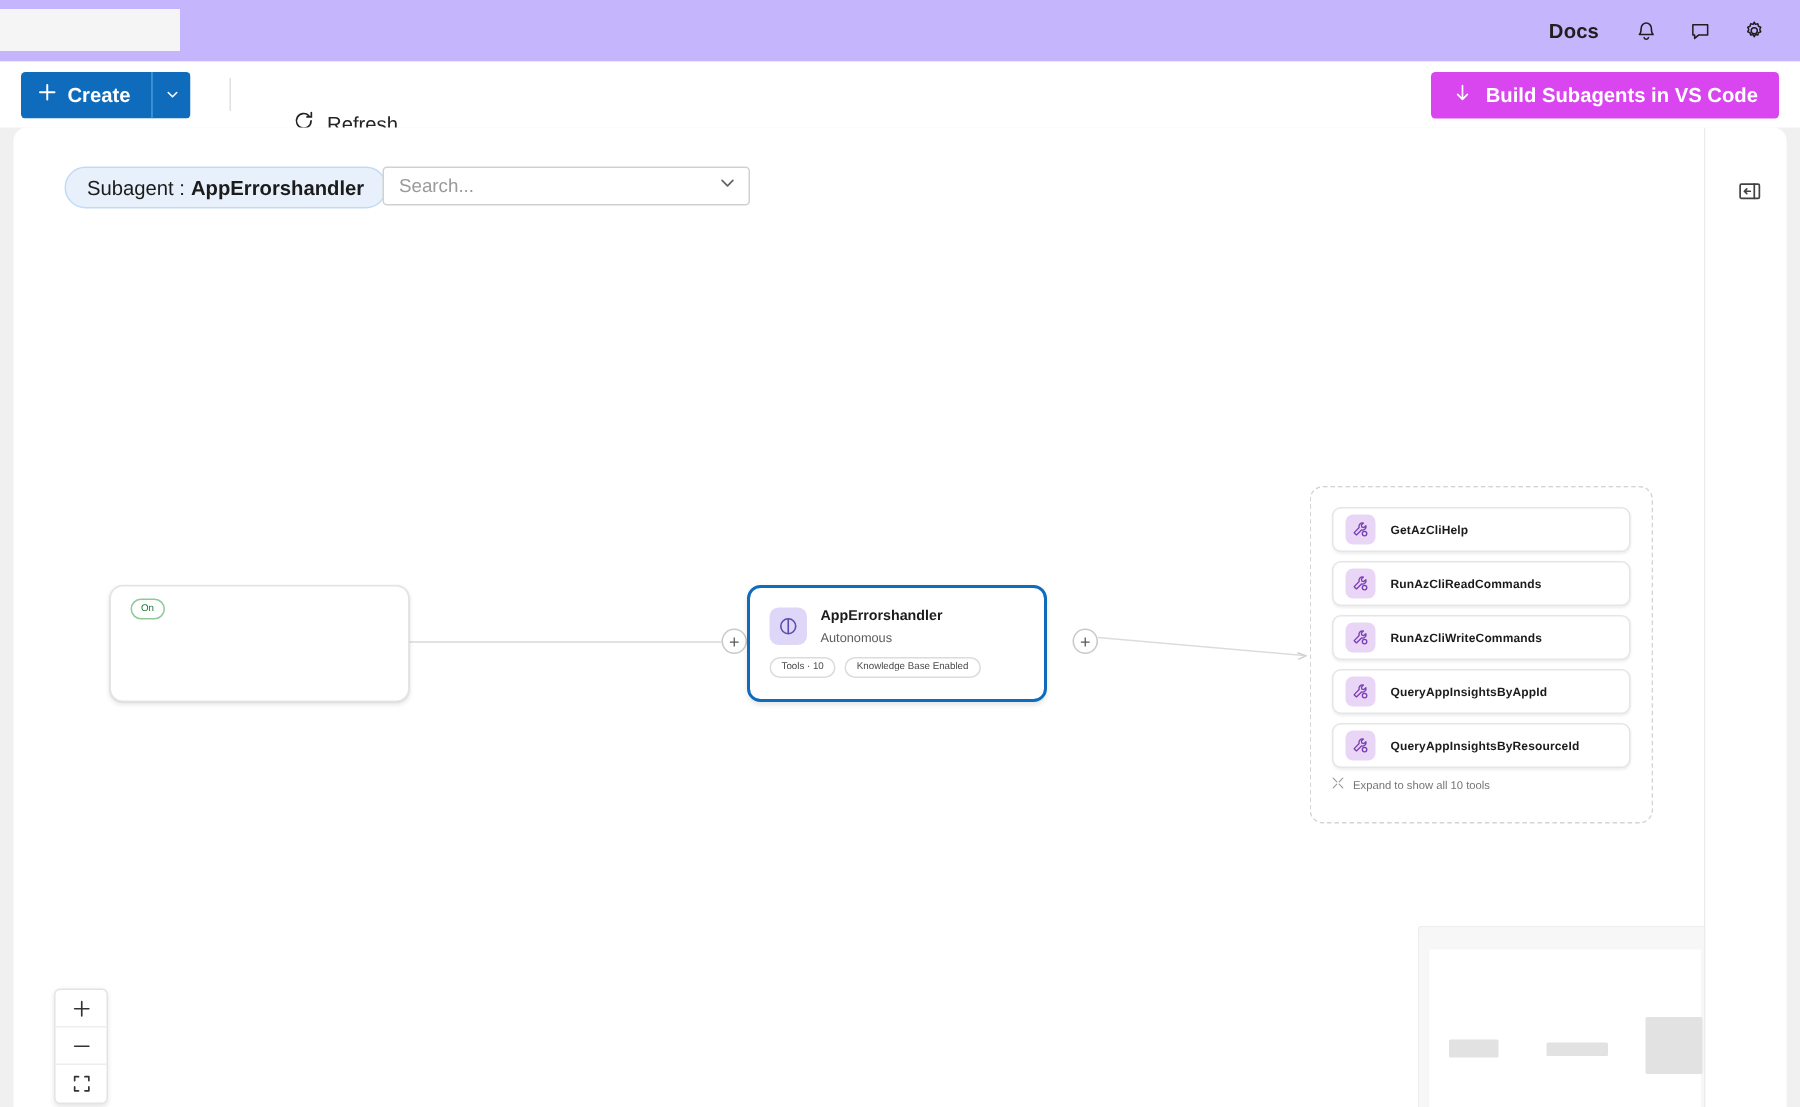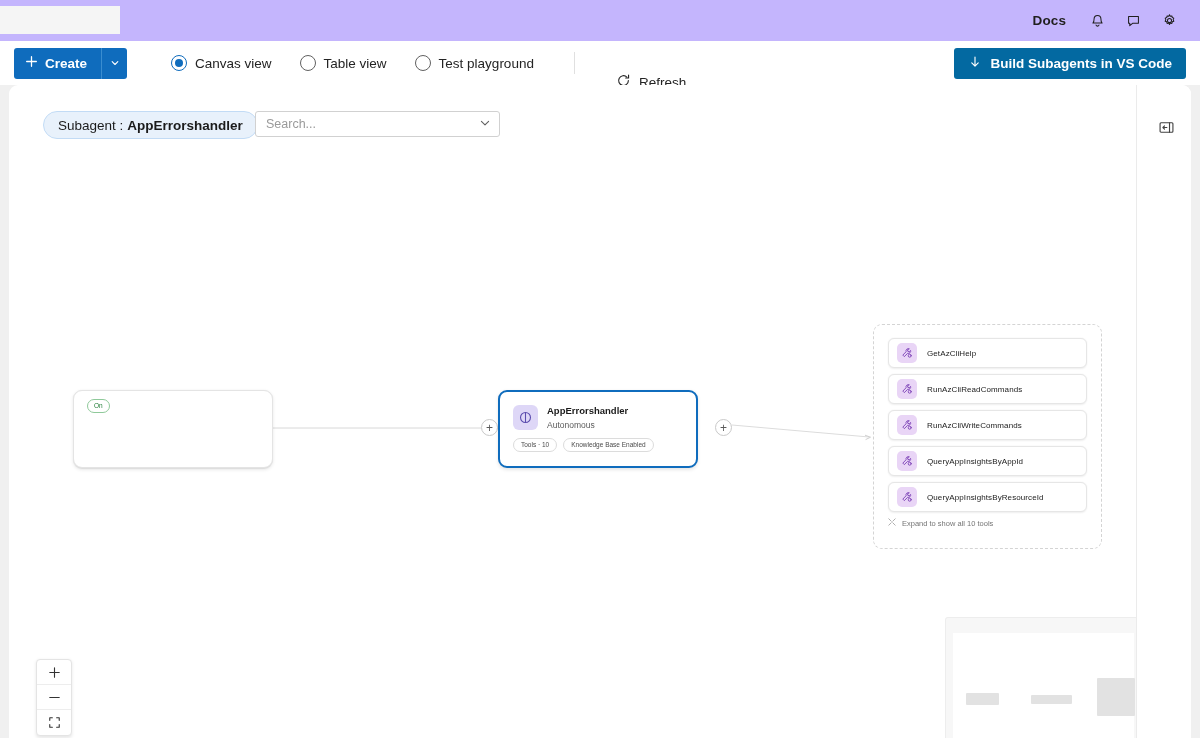--- a/index.html
+++ b/index.html
@@ -65,21 +65,21 @@
     content: ""; width: 8px; height: 8px; border-radius: 50%; background: #0f6cbd;
   }
 
   .bar-sep { width: 1px; height: 22px; background: #e0e0e0; margin: 0 16px 0 10px; }
   .refresh-btn {
     display: flex; align-items: center; gap: 8px; font-size: 13.5px; color: #242424;
     padding: 5px 9px; border-radius: 3px; cursor: pointer; margin-top: 38px;
   }
 
   .vscode-btn {
-    margin-left: auto; background: #0369a1; color: #fff; height: 31px;
+    margin-left: auto; background: #d946ef; color: #fff; height: 31px;
     border-radius: 3px; display: flex; align-items: center; gap: 8px;
     padding: 0 14px; font-size: 13.5px; font-weight: 600; cursor: pointer;
   }
 
   
   .surface {
     position: absolute; top: 85px; left: 9px; width: 1182px; height: 653px;
     background: #fff; border-radius: 9px 9px 0 0; overflow: hidden;
   }
   .canvas-area {
@@ -154,21 +154,21 @@
   .tool-card {
     display: flex; align-items: center; gap: 10px; height: 30px;
     background: #fff; border: 1px solid #e6e6e6; border-radius: 6px;
     box-shadow: 0 .8px 1.8px rgba(0,0,0,.07); margin-bottom: 6px; padding-left: 8px;
     cursor: pointer;
   }
   .tool-ico {
     width: 20px; height: 20px; border-radius: 5px; background: #e9d5f6;
     display: flex; align-items: center; justify-content: center; flex: 0 0 auto;
   }
-  .tool-name { font-size: 8px; color: #1b1b1b; font-weight: 400; letter-spacing: .1px; }
+  .tool-name { font-size: 8px; color: #1b1b1b; font-weight: 700; letter-spacing: .1px; }
   .expand-link {
     display: flex; align-items: center; gap: 6px; margin-top: 3px;
     font-size: 7.5px; color: #757575; cursor: pointer;
   }
 
   
   .edges { position: absolute; left: 0; top: 0; width: 1127px; height: 653px; pointer-events: none; }
   .plus-node {
     position: absolute; width: 17px; height: 17px; border-radius: 50%;
     background: #fff; border: 1px solid #c9c9c9; color: #5a5a5a;
@@ -243,34 +243,20 @@
         </span>
         <span>Create</span>
       </div>
       <div class="create-caret">
         <svg width="10" height="10" viewBox="0 0 12 12" fill="none" stroke="currentColor" stroke-width="1.3" stroke-linecap="round" stroke-linejoin="round">
           <path d="M2.6 4.4L6 7.8l3.4-3.4"></path>
         </svg>
       </div>
     </div>
 
-    <div class="radio-group">
-      <div class="radio-item checked">
-        <span class="radio-mark"></span>
-        <span>Canvas view</span>
-      </div>
-      <div class="radio-item">
-        <span class="radio-mark"></span>
-        <span>Table view</span>
-      </div>
-      <div class="radio-item">
-        <span class="radio-mark"></span>
-        <span>Test playground</span>
-      </div>
-    </div>
 
     <div class="bar-sep"></div>
 
     <div class="refresh-btn">
       <span>
         <svg width="15" height="15" viewBox="0 0 16 16" fill="none" stroke="currentColor" stroke-width="1.2" stroke-linecap="round">
           <path d="M13.2 8a5.2 5.2 0 11-1.6-3.7"></path>
           <path d="M13.4 2.2v3.1h-3.1"></path>
         </svg>
       </span>

